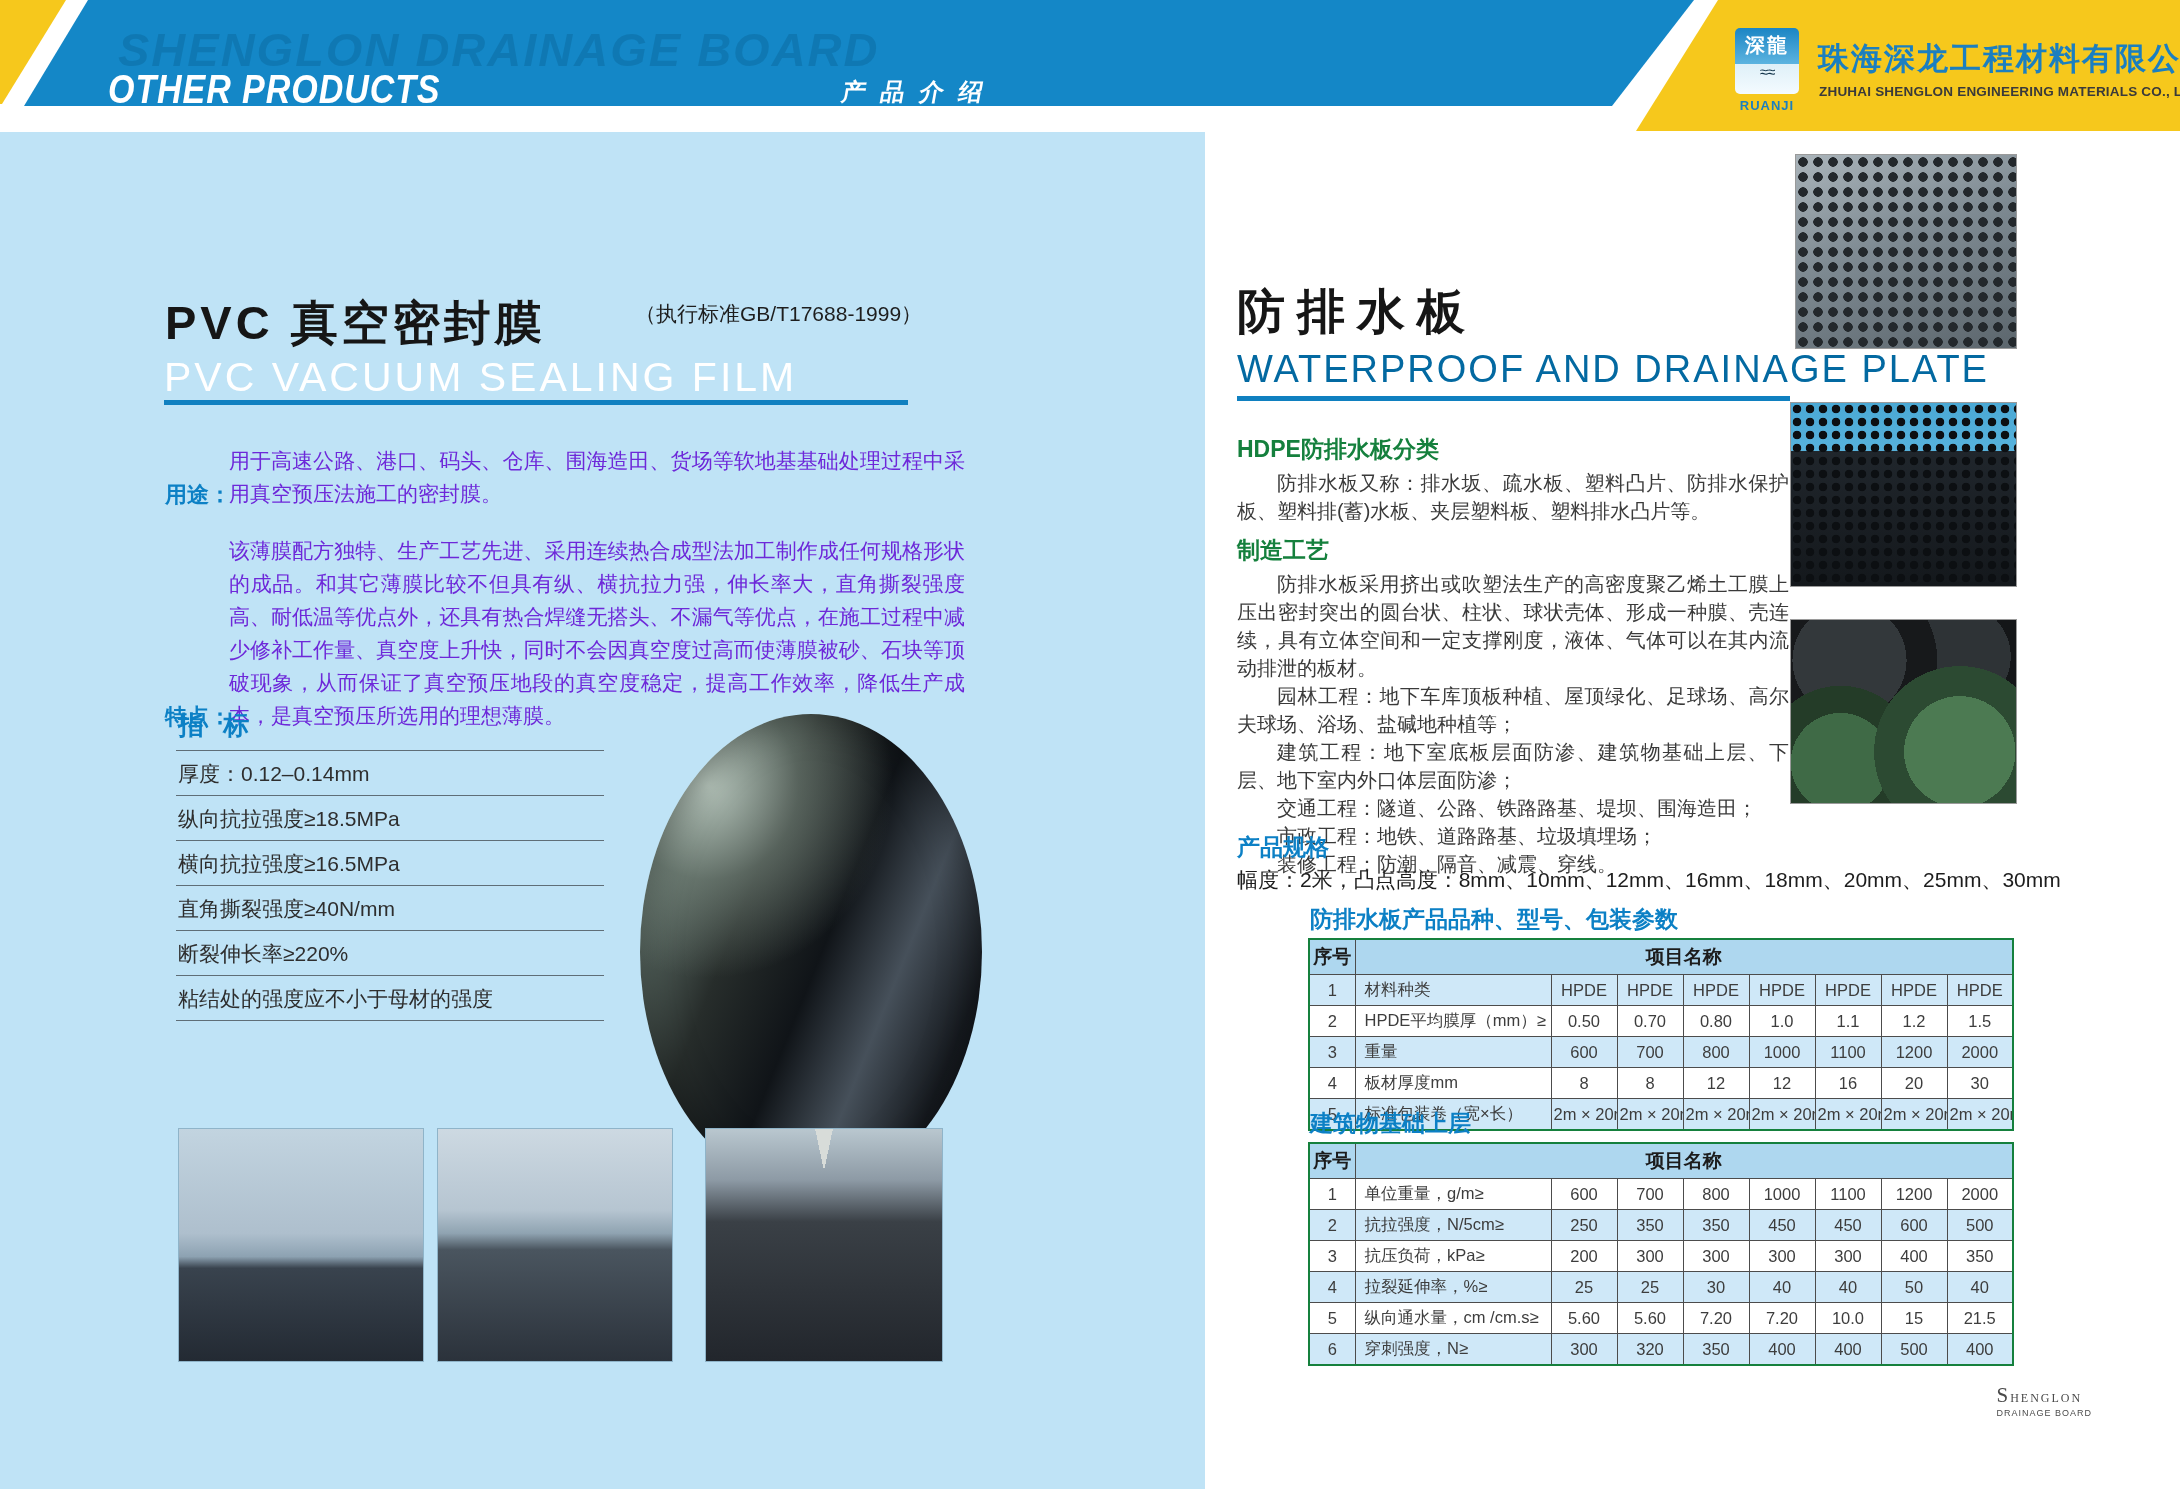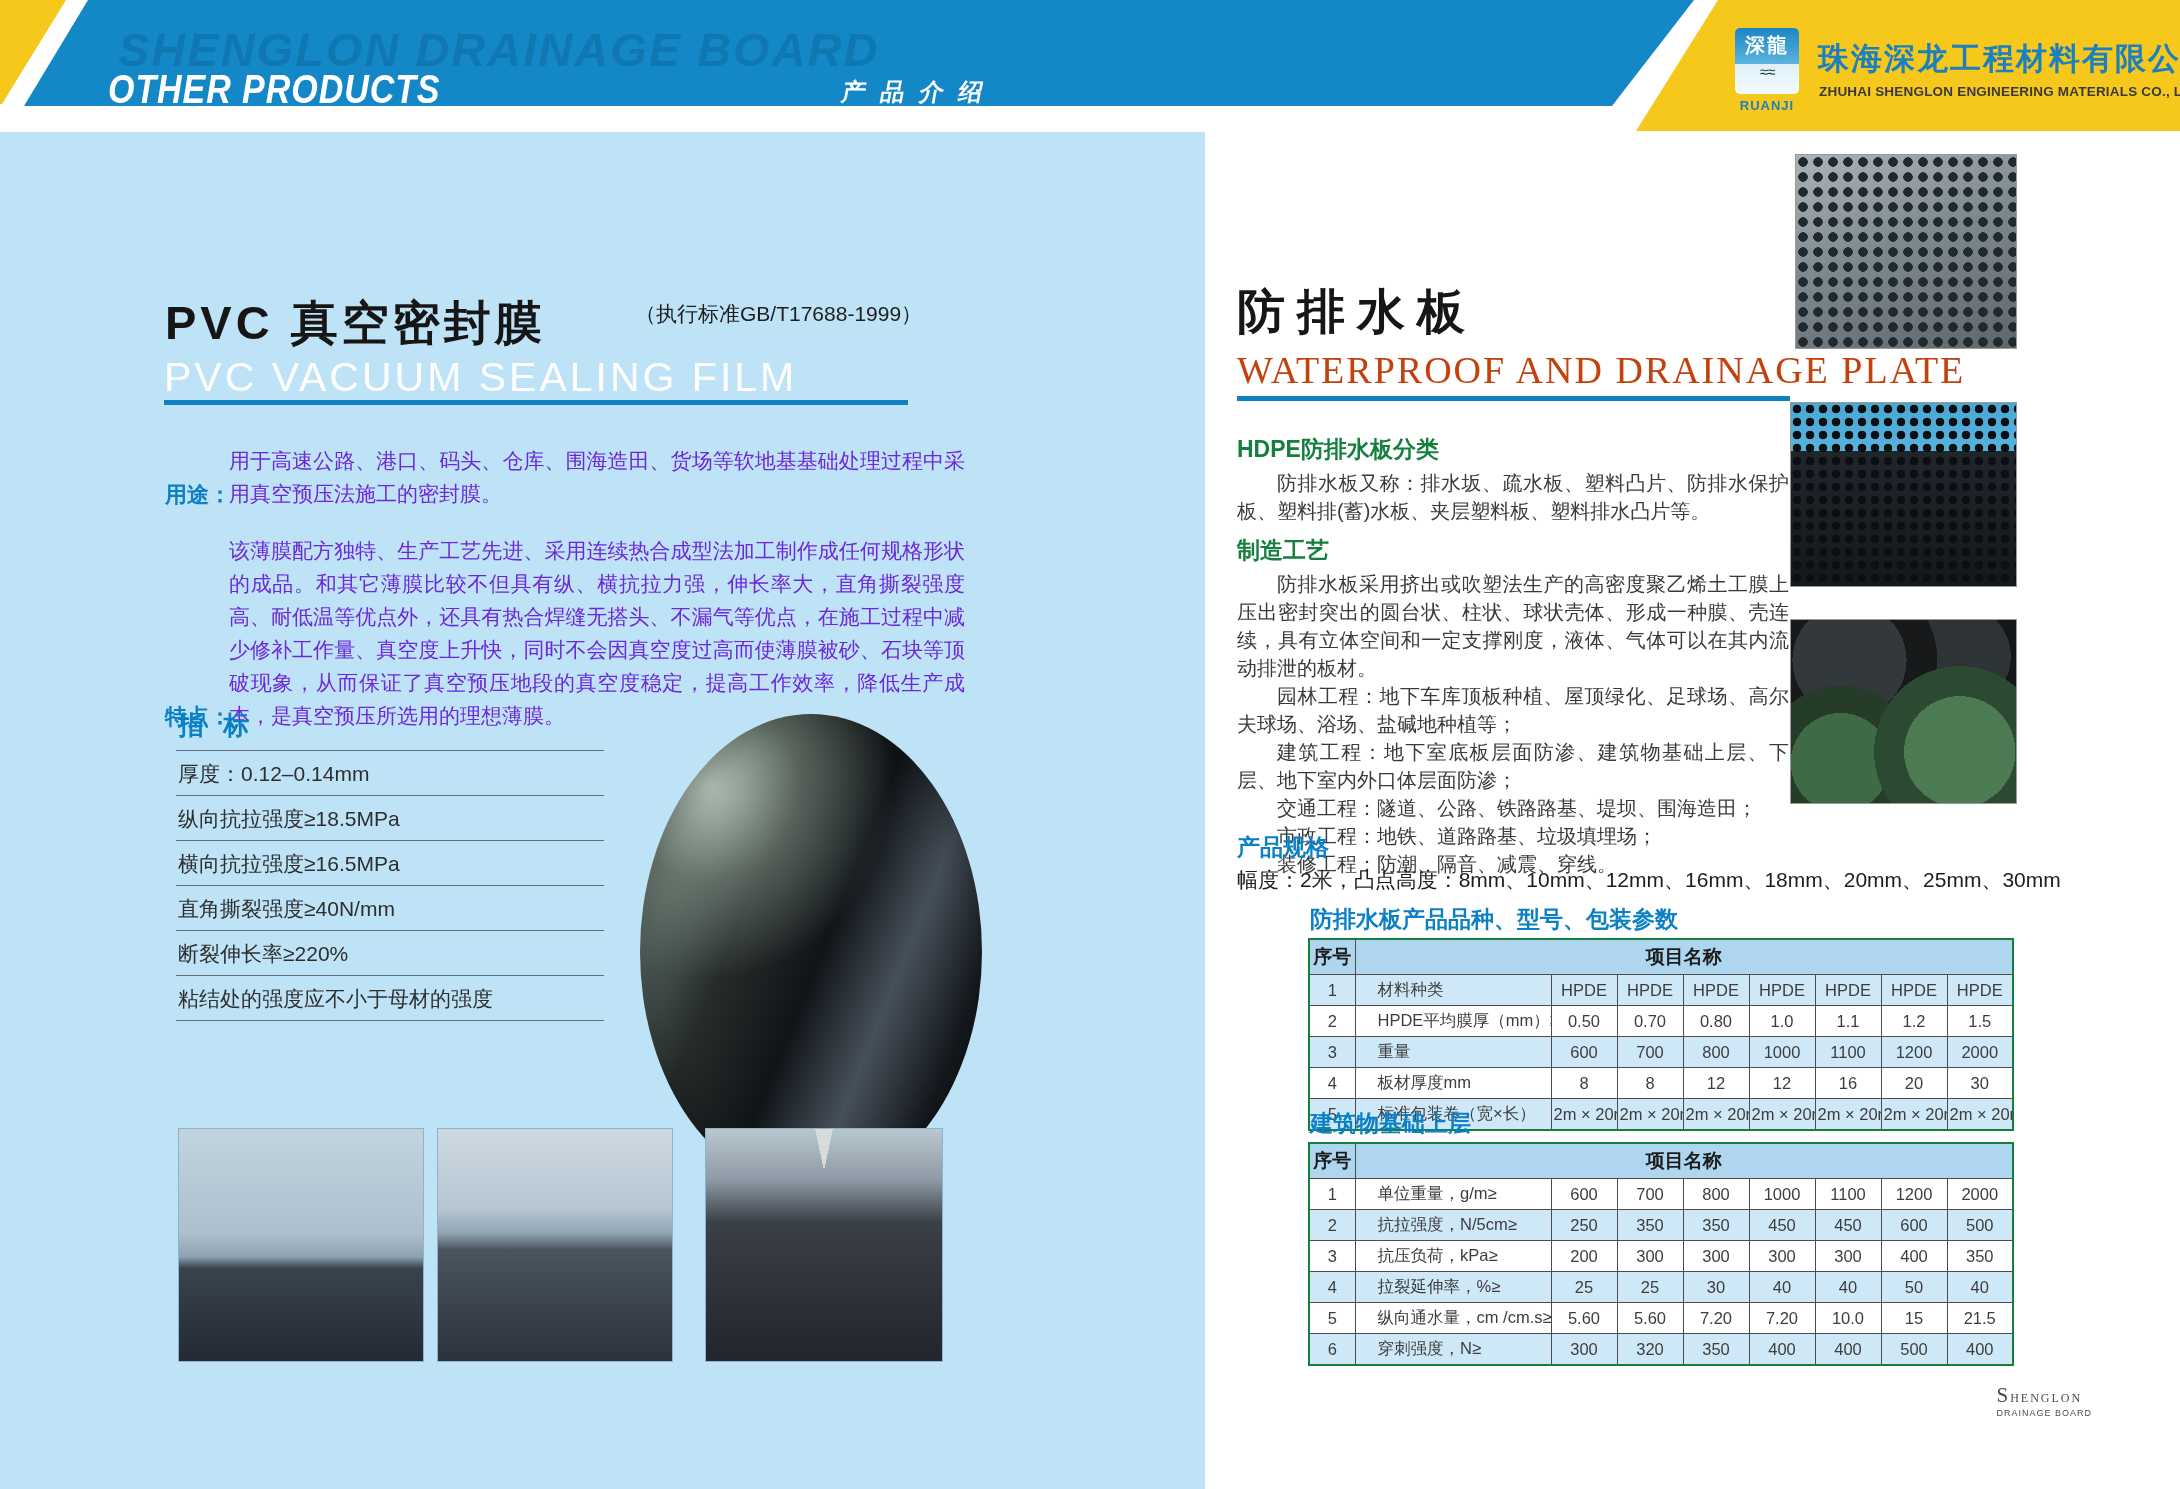--- a/index.html
+++ b/index.html
@@ -57,39 +57,39 @@
             background:linear-gradient(180deg,#cdd9e2 0%,#b6c5d1 35%,#8fa3b1 45%,#4a555f 52%,#2b323b 100%);}
   .site-photo-3{left:705px;width:236px;
             background:
               conic-gradient(from 180deg at 50% 18%, rgba(0,0,0,0) 0 168deg, #d8dcd9 168deg 192deg, rgba(0,0,0,0) 192deg),
               linear-gradient(180deg,#b9c7cf 0%,#8d9aa5 22%,#3a4046 40%,#22262c 100%);}
 
   
   .right-page{position:absolute;left:1205px;top:132px;width:975px;height:1357px;background:#ffffff;}
   .rp-title{position:absolute;left:32px;top:148px;font-size:48px;font-weight:bold;color:#161616;
             letter-spacing:12px;white-space:nowrap;}
-  .rp-title-en{position:absolute;left:32px;top:216px;font-size:38px;color:#c2410c;letter-spacing:2px;white-space:nowrap;font-family:Liberation Serif, serif;}
+  .rp-title-en{position:absolute;left:32px;top:216px;font-size:38px;color:#0369a1;letter-spacing:2px;white-space:nowrap;}
   .rp-rule{position:absolute;left:32px;top:264px;width:553px;height:5px;background:#1080c0;}
   .rp-body{position:absolute;left:32px;top:292px;width:552px;}
   .rp-body h3{margin:10px 12px 4px 0;font-size:23px;font-weight:bold;color:#15803d;}
   .rp-body p{margin:0;font-size:20px;color:#3a3a3a;line-height:28px;text-align:justify;text-indent:2em;}
   .rp-spec-title{position:absolute;left:32px;top:700px;font-size:23px;font-weight:bold;color:#0c80c5;}
   .rp-spec-text{position:absolute;left:32px;top:734px;width:790px;font-size:21px;color:#1d1d1d;white-space:nowrap;}
   .tbl-title{position:absolute;font-size:23px;font-weight:bold;color:#0c80c5;white-space:nowrap;}
   .tbl1-title{left:105px;top:772px;}
   .tbl2-title{left:105px;top:976px;}
   .tbl-wrap{position:absolute;left:103px;width:706px;}
   .tbl1-wrap{top:806px;}
   .tbl2-wrap{top:1010px;}
   table.spec-table{border-collapse:collapse;table-layout:fixed;width:704px;background:#fff;
             border:2px solid #15803d;}
   table.spec-table th,table.spec-table td{border:1px solid #4c4c4c;text-align:center;
             font-size:16.5px;color:#3d3d3d;padding:4px 2px;height:22px;overflow:hidden;white-space:nowrap;}
   table.spec-table thead th{background:#aed7ef;font-size:19px;font-weight:bold;color:#1c1c1c;height:26px;}
-  table.spec-table td.lbl{text-align:left;padding-left:22px;}
+  table.spec-table td.lbl{text-align:left;padding-left:9px;}
   table.spec-table tr.shaded td{background:#cfe8f8;}
   col.c-num{width:46px;}  col.c-lbl{width:196px;}  col.c-dat{width:66px;}
 
   .rp-photo{position:absolute;border:1px solid #9a9a9a;}
   .rp-photo-1{left:590px;top:22px;width:220px;height:193px;
       background:
         radial-gradient(circle at 7px 7px, #23282c 4.5px, rgba(0,0,0,0) 5px),
         linear-gradient(160deg,#aab4ba 0%,#7e8a92 45%,#5c666d 100%);
       background-size:15px 15px, 100% 100%;}
   .rp-photo-2{left:585px;top:270px;width:225px;height:183px;

